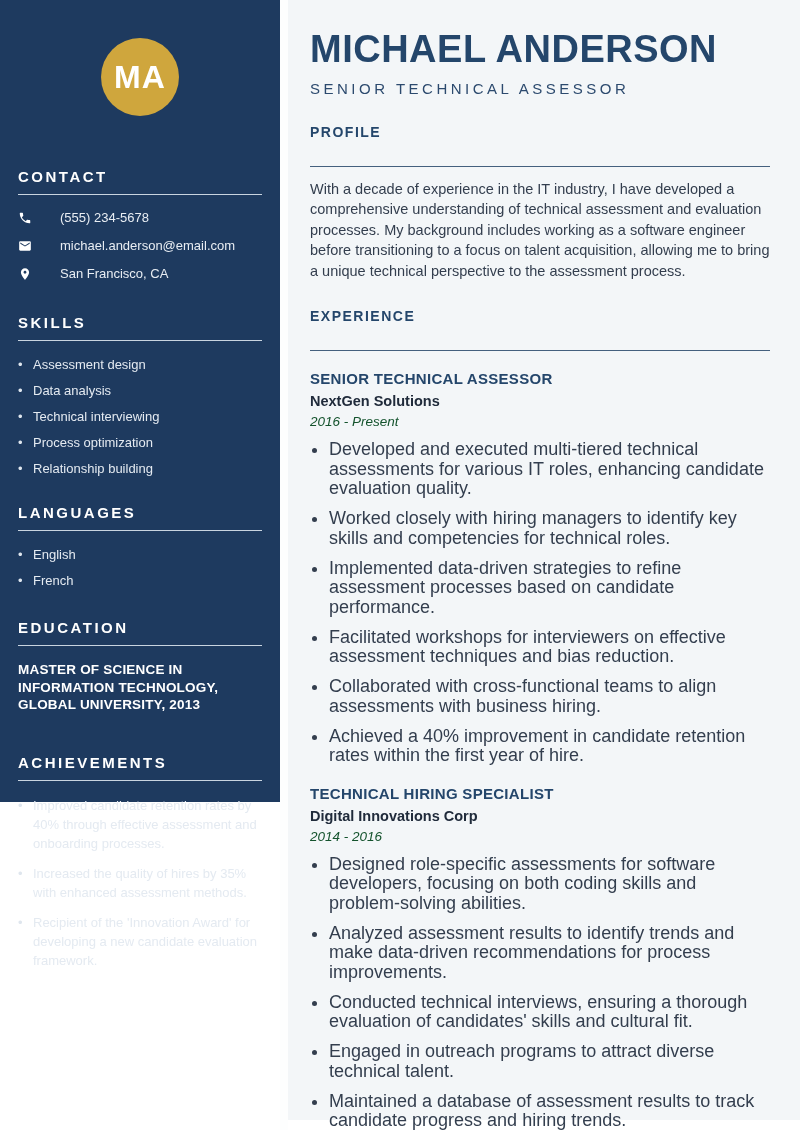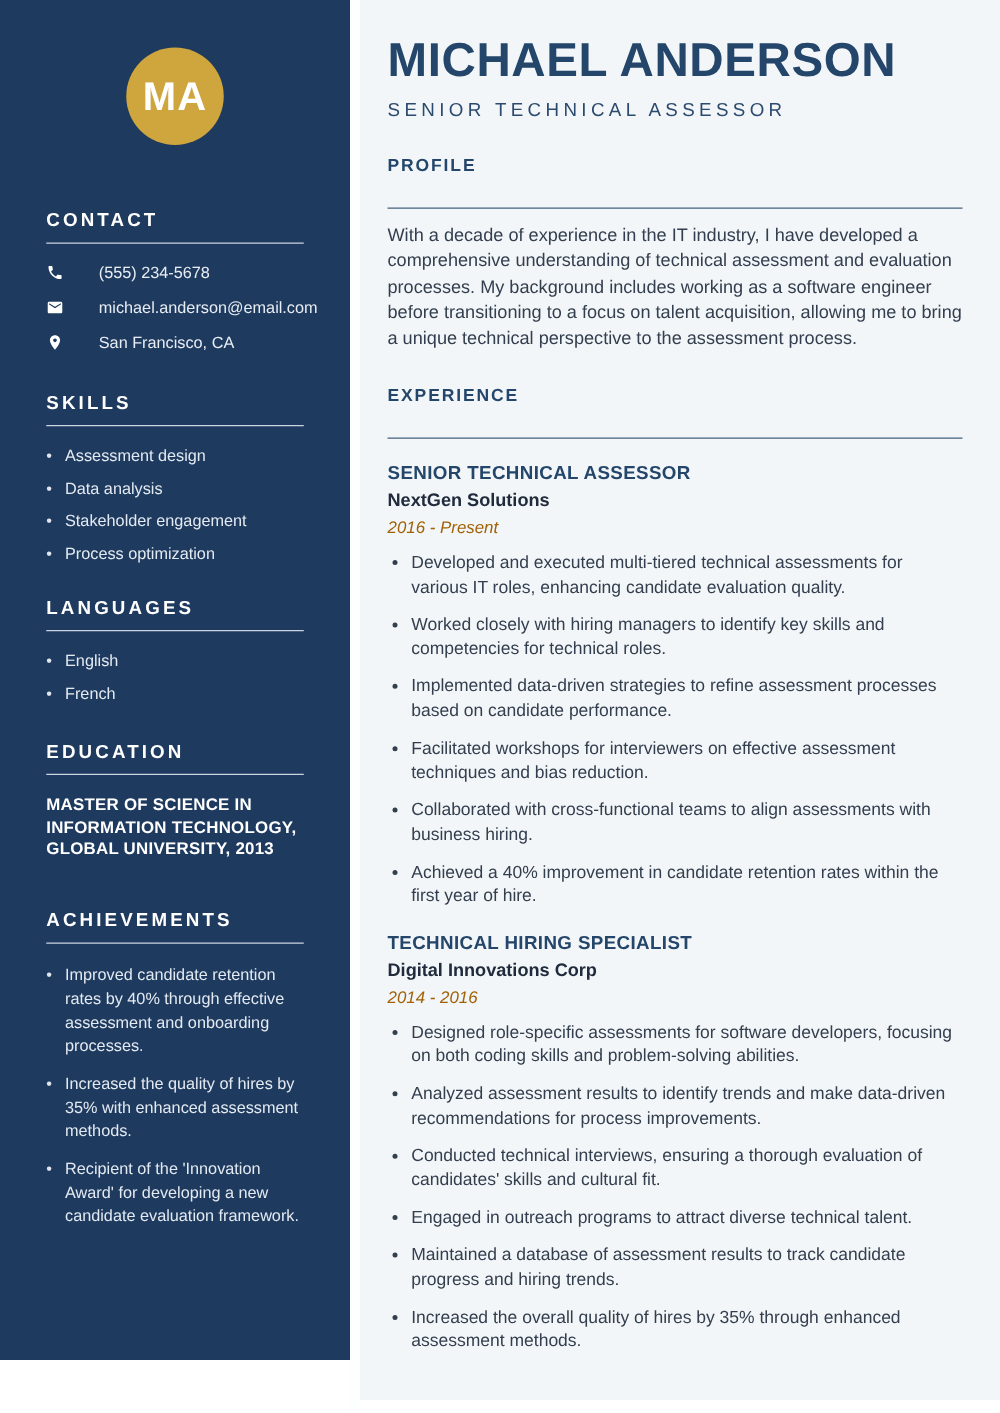--- a/index.html
+++ b/index.html
@@ -7,24 +7,24 @@
   body {
     width: 800px; height: 1130px;
     font-family: "Liberation Sans", sans-serif;
     position: relative;
     overflow: hidden;
   }
   .page { display: flex; width: 800px; height: 1130px; }
 
   
   .sidebar {
-    width: 280px; height: 1088px;
+    width: 280px; height: 802px;
     background: #1e3a5f;
     color: #e8edf3;
-    padding: 0 37px;
+    padding: 0 18px;
     flex-shrink: 0;
   }
   .avatar-wrap { display: flex; justify-content: center; margin-top: 38px; }
   .avatar {
     width: 78px; height: 78px; border-radius: 50%;
     background: #cfa63d;
     display: flex; align-items: center; justify-content: center;
     color: #ffffff; font-size: 32px; font-weight: bold; letter-spacing: 1px;
   }
   .side-section { margin-top: 0; }
@@ -85,24 +85,24 @@
     padding-bottom: 26px;
     border-bottom: 1px solid #44607e;
   }
   .profile-text {
     margin-top: 12px;
     font-size: 14.5px; line-height: 20.5px; color: #333e4e;
   }
   .job { margin-top: 19px; }
   .job-title { color: #24466b; font-size: 15px; font-weight: bold; letter-spacing: 0.3px; }
   .company { margin-top: 6px; font-size: 14.5px; font-weight: bold; color: #202b3b; }
-  .dates { margin-top: 5px; font-size: 13.5px; font-style: italic; color: #a16207; }
+  .dates { margin-top: 5px; font-size: 13.5px; font-style: italic; color: #14532d; }
   ul.main-list { margin: 11px 0 0 0; padding-left: 19px; }
   ul.main-list li {
-    font-size: 14px; line-height: 19.5px; color: #333e4e; margin-bottom: 10.5px;
+    font-size: 18px; line-height: 19.5px; color: #333e4e; margin-bottom: 10.5px;
   }
   ul.main-list li::marker { color: #333e4e; }
 </style>
 </head>
 <body>
 
 <div class="page">
 
   <aside class="sidebar">
 
@@ -141,22 +141,23 @@
       </div>
     </div>
 
     <div class="side-section mt-skills">
       <div class="side-heading">SKILLS</div>
       <hr class="side-rule">
       <ul class="side-list">
 
       <li>Assessment design</li>
           <li>Data analysis</li>
-          <li>Stakeholder engagement</li>
+          <li>Technical interviewing</li>
           <li>Process optimization</li>
+          <li>Relationship building</li>
         </ul>
     </div>
 
     <div class="side-section mt-langs">
       <div class="side-heading">LANGUAGES</div>
       <hr class="side-rule">
       <ul class="side-list">
 
       <li>English</li>
           <li>French</li>

